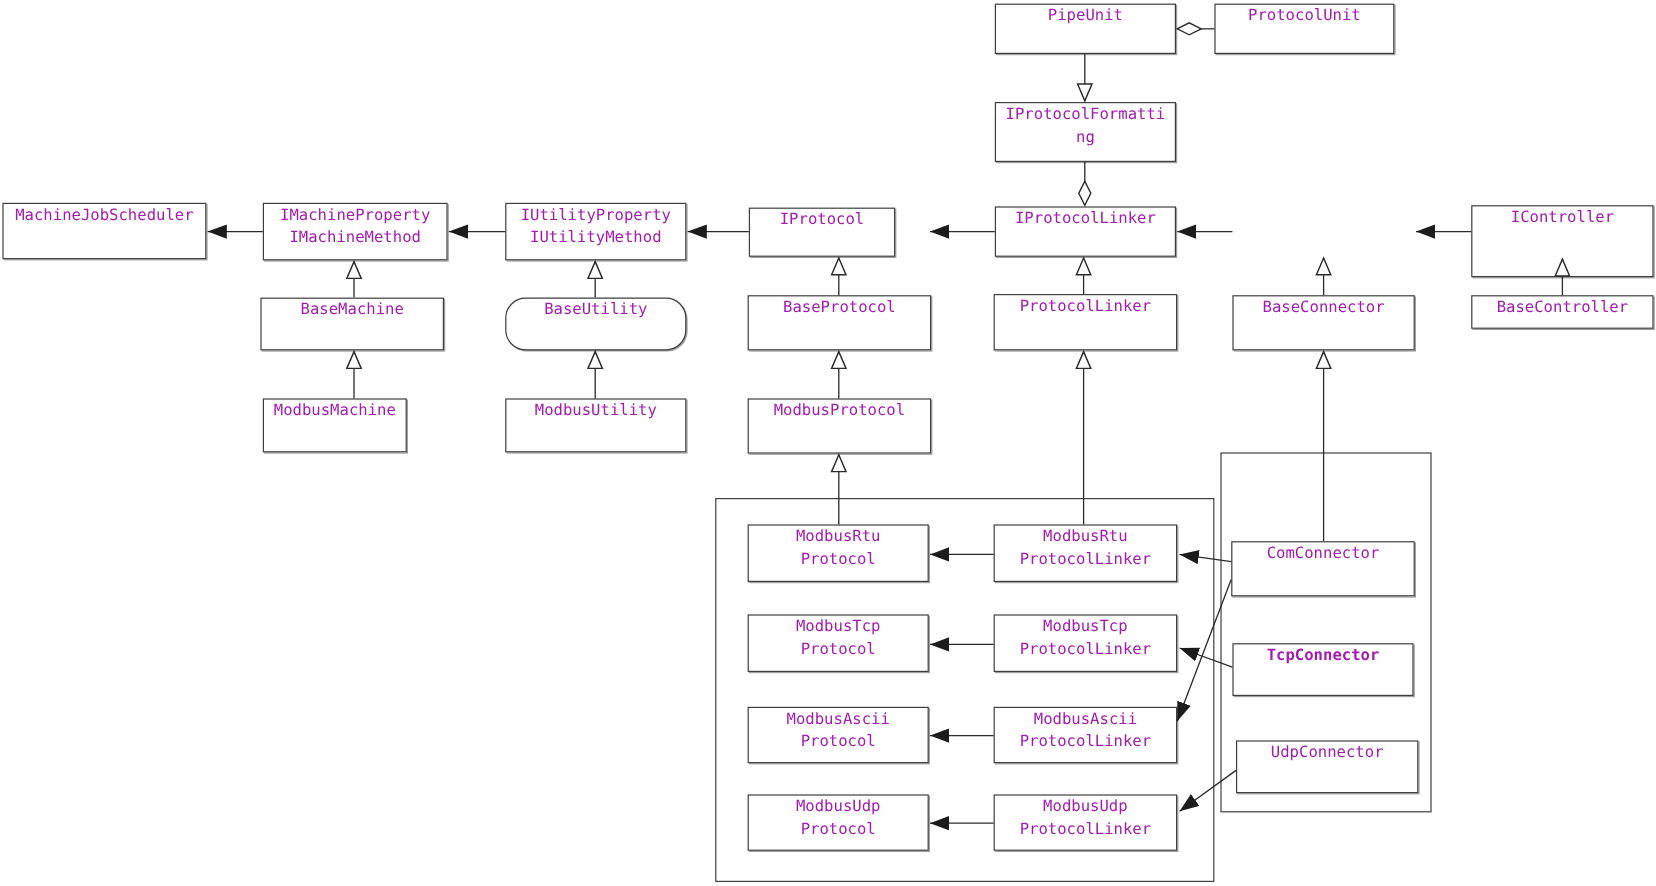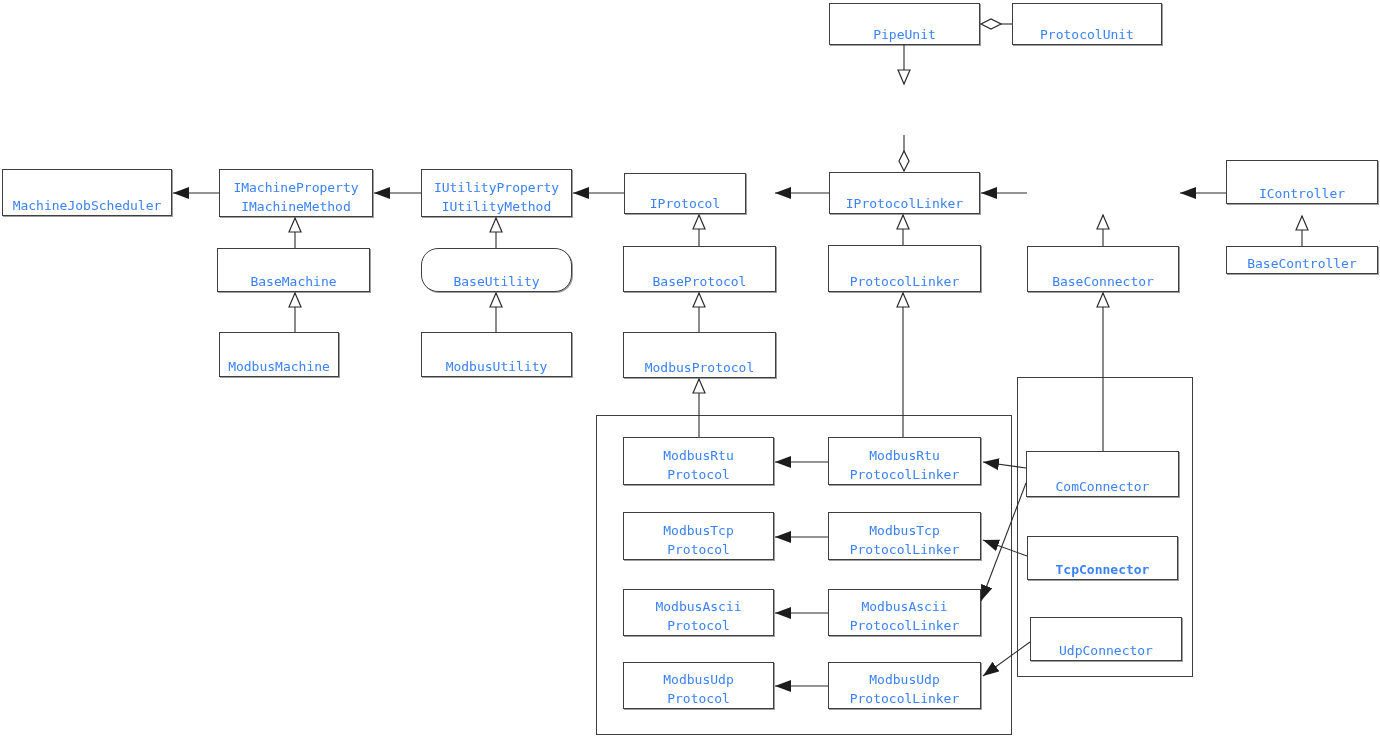--- a/index.html
+++ b/index.html
@@ -4,22 +4,22 @@
 <style>
   html,body{margin:0;padding:0;background:#fff;}
   #stage{
     position:relative;width:1380px;height:738px;background:#fff;overflow:hidden;
     font-family:"DejaVu Sans Mono","Liberation Mono",monospace;
   }
   .class-box{
     position:absolute;box-sizing:border-box;background:#fff;
     border:1px solid #3f3f3f;
     box-shadow:1px 1px 0 #9e9e9e;
-    display:flex;flex-direction:column;align-items:center;justify-content:flex-end;
-    font-size:13px;line-height:19px;color:#3b82f6;text-align:center;
+    display:flex;flex-direction:column;align-items:center;justify-content:flex-start;
+    font-size:13px;line-height:19px;color:#a21caf;text-align:center;
     white-space:nowrap;z-index:2;
   }
   .group-frame{
     position:absolute;box-sizing:border-box;border:1px solid #3f3f3f;
     background:transparent;z-index:1;
   }
   #edge-layer{
     position:absolute;left:0;top:0;z-index:3;pointer-events:none;
   }
   .edge-line{stroke:#2b2b2b;stroke-width:1.1;fill:none;}
@@ -71,38 +71,42 @@
       <line x1="1030" y1="642" x2="983" y2="676" class="edge-line" marker-end="url(#m-assoc)"></line>
     </svg>
 <div class="group-frame" style="left: 596px; top: 415px; width: 416px; height: 320px;"></div>
     <div class="group-frame" style="left: 1017px; top: 377px; width: 176px; height: 300px;"></div>
     <div class="class-box" style="left: 829px; top: 3px; width: 151px; height: 42px;">
       <div>PipeUnit</div>
     </div>
     <div class="class-box" style="left: 1012px; top: 3px; width: 150px; height: 42px;">
       <div>ProtocolUnit</div>
     </div>
+    <div class="class-box" style="left: 829px; top: 85px; width: 151px; height: 50px;">
+      <div>IProtocolFormatti</div>
+      <div>ng</div>
+    </div>
     <div class="class-box" style="left: 2px; top: 169px; width: 170px; height: 47px;">
       <div>MachineJobScheduler</div>
     </div>
     <div class="class-box" style="left: 219px; top: 169px; width: 154px; height: 48px;">
       <div>IMachineProperty</div>
       <div>IMachineMethod</div>
     </div>
     <div class="class-box" style="left: 421px; top: 169px; width: 151px; height: 48px;">
       <div>IUtilityProperty</div>
       <div>IUtilityMethod</div>
     </div>
     <div class="class-box" style="left: 624px; top: 173px; width: 122px; height: 41px;">
       <div>IProtocol</div>
     </div>
     <div class="class-box" style="left: 829px; top: 172px; width: 151px; height: 42px;">
       <div>IProtocolLinker</div>
     </div>
-    <div class="class-box" style="left: 1226px; top: 160px; width: 152px; height: 44px;">
+    <div class="class-box" style="left: 1226px; top: 171px; width: 152px; height: 60px;">
       <div>IController</div>
     </div>
     <div class="class-box" style="left: 217px; top: 248px; width: 153px; height: 44px;">
       <div>BaseMachine</div>
     </div>
     <div class="class-box" style="left: 421px; top: 248px; width: 151px; height: 44px; border-radius: 17px;">
       <div>BaseUtility</div>
     </div>
     <div class="class-box" style="left: 623px; top: 246px; width: 153px; height: 46px;">
       <div>BaseProtocol</div>

